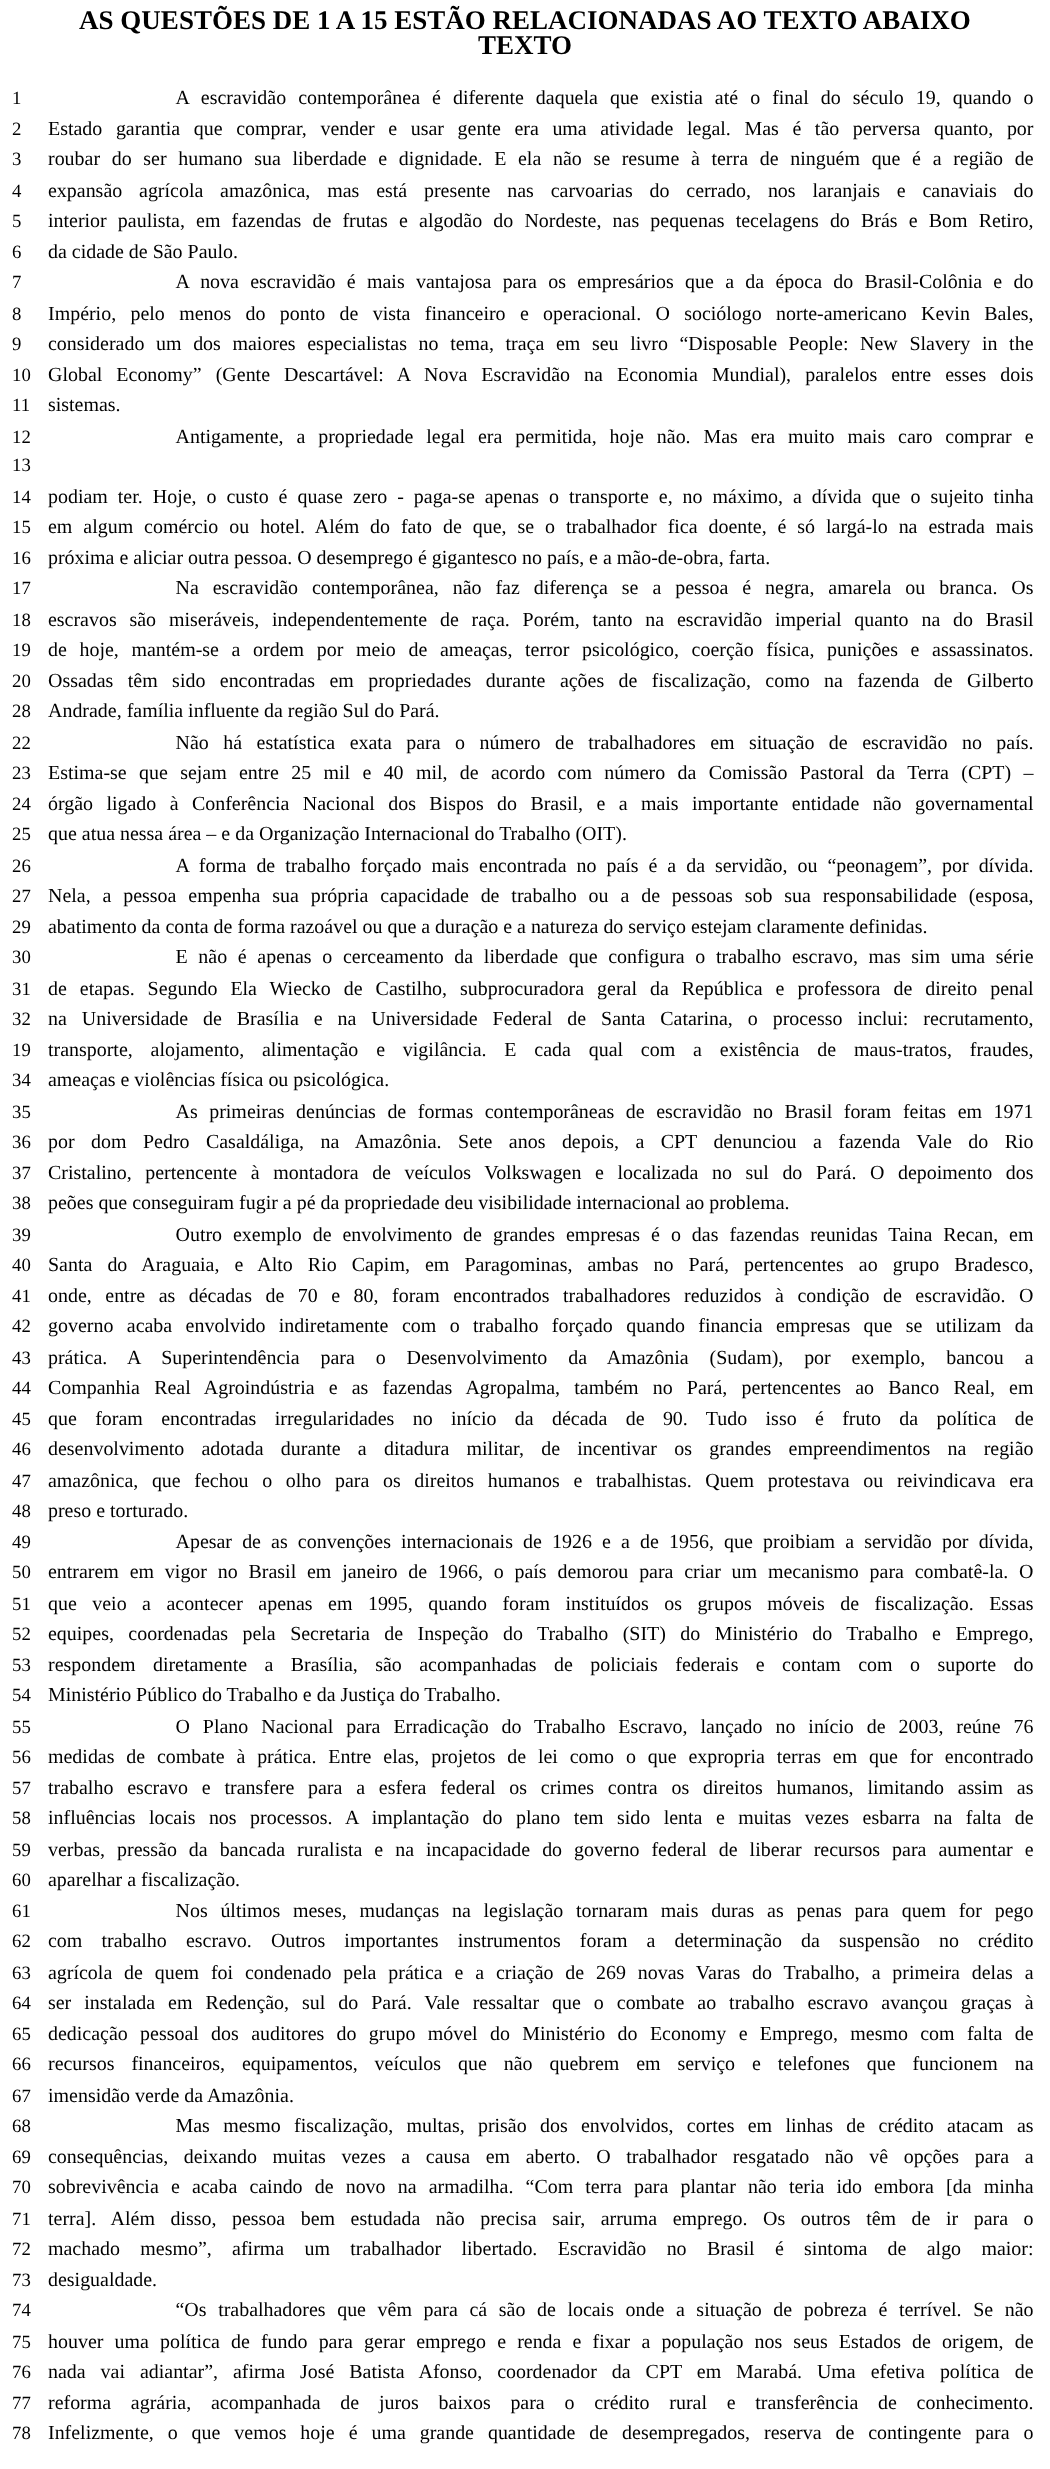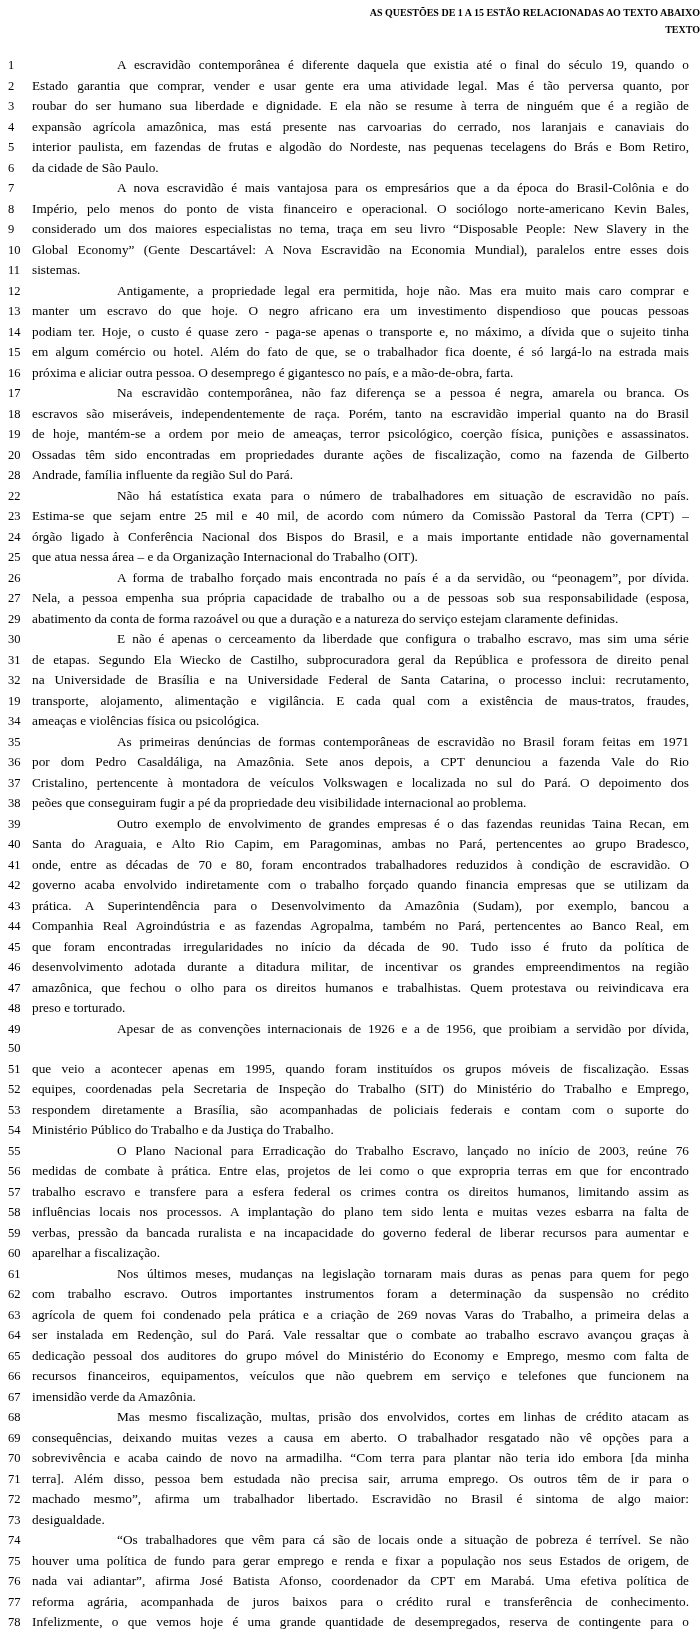--- a/index.html
+++ b/index.html
@@ -8,23 +8,23 @@
     height: 1646px;
     background: #ffffff;
     font-family: "Liberation Serif", "DejaVu Serif", serif;
     color: #000000;
     overflow: hidden;
   }
   .page {
     padding: 5px 0 0 0;
   }
   .header {
-    text-align: right;
+    text-align: center;
     font-weight: bold;
-    font-size: 10px;
+    font-size: 18px;
     line-height: 16px;
   }
   .header .h2 { margin-top: 1px; }
   .body-text {
     margin-top: 17px;
   }
   .row {
     display: flex;
     align-items: baseline;
     line-height: 19.5px;
@@ -117,21 +117,20 @@
     <span class="lt">sistemas.</span>
   </div>
 
   <div class="row ind just">
     <span class="ln">12</span>
     <span class="lt">Antigamente, a propriedade legal era permitida, hoje não. Mas era muito mais caro comprar e</span>
   </div>
 
   <div class="row just">
     <span class="ln">13</span>
-    <span class="lt">manter um escravo do que hoje. O negro africano era um investimento dispendioso que poucas pessoas</span>
   </div>
 
   <div class="row just">
     <span class="ln">14</span>
     <span class="lt">podiam ter. Hoje, o custo é quase zero - paga-se apenas o transporte e, no máximo, a dívida que o sujeito tinha</span>
   </div>
 
   <div class="row just">
     <span class="ln">15</span>
     <span class="lt">em algum comércio ou hotel. Além do fato de que, se o trabalhador fica doente, é só largá-lo na estrada mais</span>
@@ -298,20 +297,21 @@
     <span class="lt">preso e torturado.</span>
   </div>
 
   <div class="row ind just">
     <span class="ln">49</span>
     <span class="lt">Apesar de as convenções internacionais de 1926 e a de 1956, que proibiam a servidão por dívida,</span>
   </div>
 
   <div class="row just">
     <span class="ln">50</span>
+    <span class="lt">entrarem em vigor no Brasil em janeiro de 1966, o país demorou para criar um mecanismo para combatê-la. O</span>
   </div>
 
   <div class="row just">
     <span class="ln">51</span>
     <span class="lt">que veio a acontecer apenas em 1995, quando foram instituídos os grupos móveis de fiscalização. Essas</span>
   </div>
 
   <div class="row just">
     <span class="ln">52</span>
     <span class="lt">equipes, coordenadas pela Secretaria de Inspeção do Trabalho (SIT) do Ministério do Trabalho e Emprego,</span>

